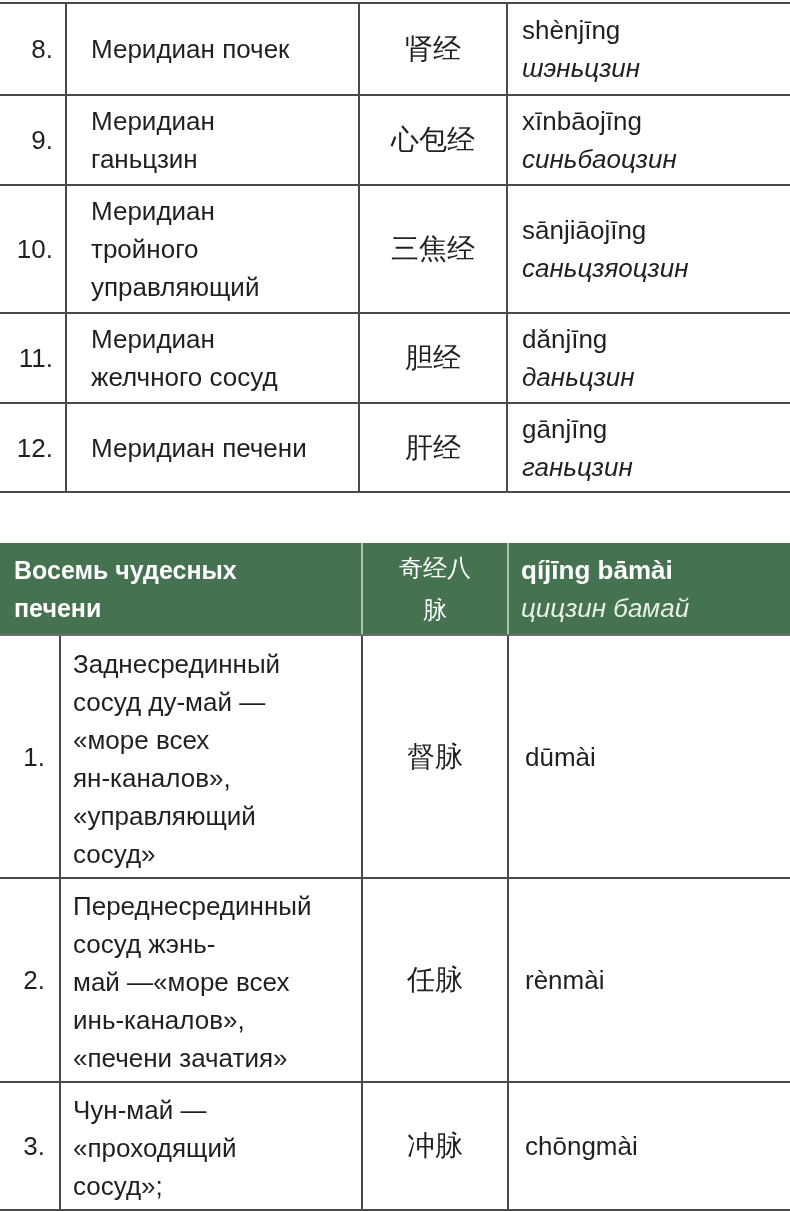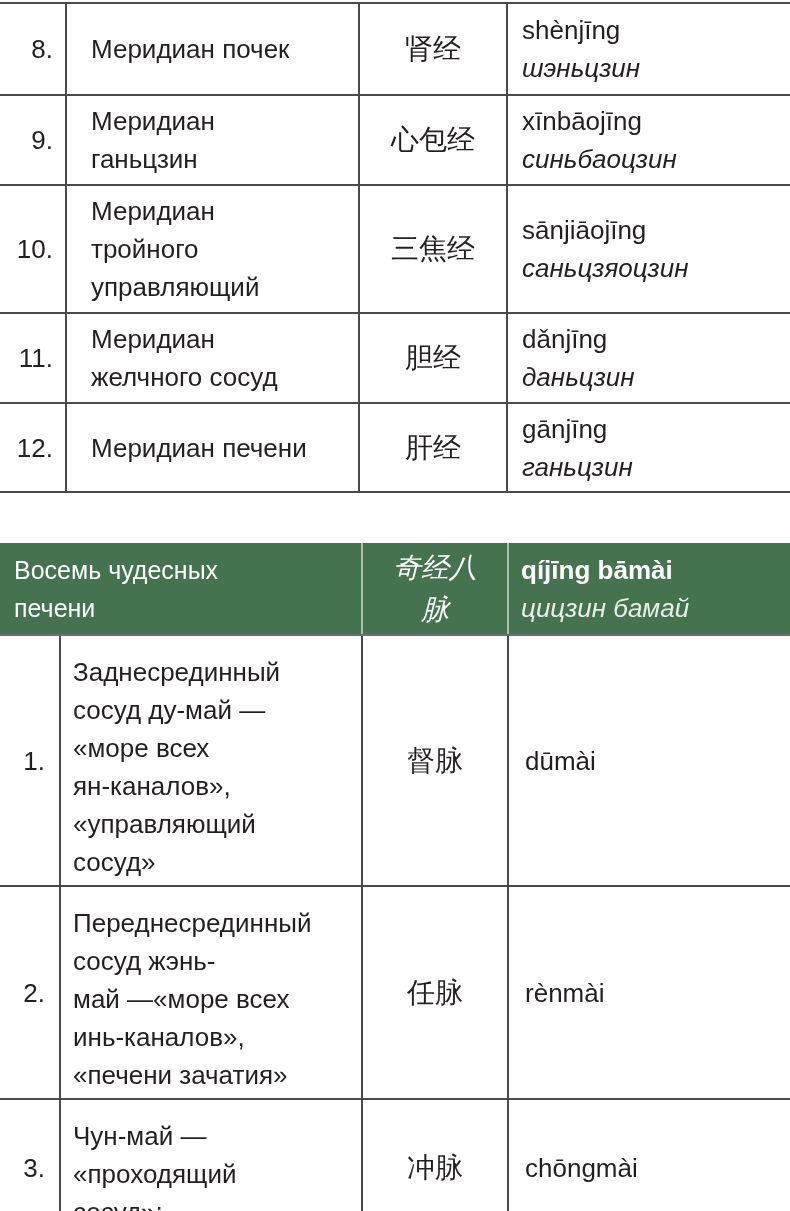--- a/index.html
+++ b/index.html
@@ -15,27 +15,27 @@
   .ru { padding-left: 24px; }
   .zh { text-align: center; font-size: 28px; margin-left: 14px; }
   .py { padding-left: 14px; }
   .py .it { font-style: italic; display: block; }
   .py .lat { display: block; }
   #t2 { top: 543px; width: 792px; }
   #t2 td { border-left: none; }
   #t2 td:last-child { border-right: none; }
   #t2 .hdr td { background: #45724f; color: #ffffff; border-top: none; border-bottom: 2px solid #6e6e6e; border-right: 2px solid #a9c4ae; }
   #t2 .hdr td:last-child { border-right: none; }
-  #t2 .hdr .hru { padding-left: 14px; font-weight: normal; font-size: 25px; margin-left: 37px; }
-  #t2 .hdr .hzh { text-align: center; font-size: 28px; line-height: 42px; font-style: italic; }
+  #t2 .hdr .hru { padding-left: 14px; font-weight: bold; font-size: 25px; margin-left: 37px; }
+  #t2 .hdr .hzh { text-align: center; font-size: 24px; line-height: 42px; }
   #t2 .hdr .hpy { padding-left: 12px; }
   #t2 .hdr .hpy .b { font-weight: bold; display: block; }
   #t2 .hdr .hpy .i { font-style: italic; display: block; color: #e8efe9; }
   #t2 td.num { text-align: right; padding-right: 14px; }
-  #t2 td.desc { padding-left: 12px; padding-top: 17px; padding-bottom: 4px; line-height: 38px; }
+  #t2 td.desc { padding-left: 12px; padding-top: 8px; padding-bottom: 4px; line-height: 38px; }
   #t2 td.py2 { padding-left: 16px; }
 </style>
 </head>
 <body>
 
 <table id="t1">
   <colgroup>
       <col style="width:66px">
       <col style="width:293px">
       <col style="width:148px">

